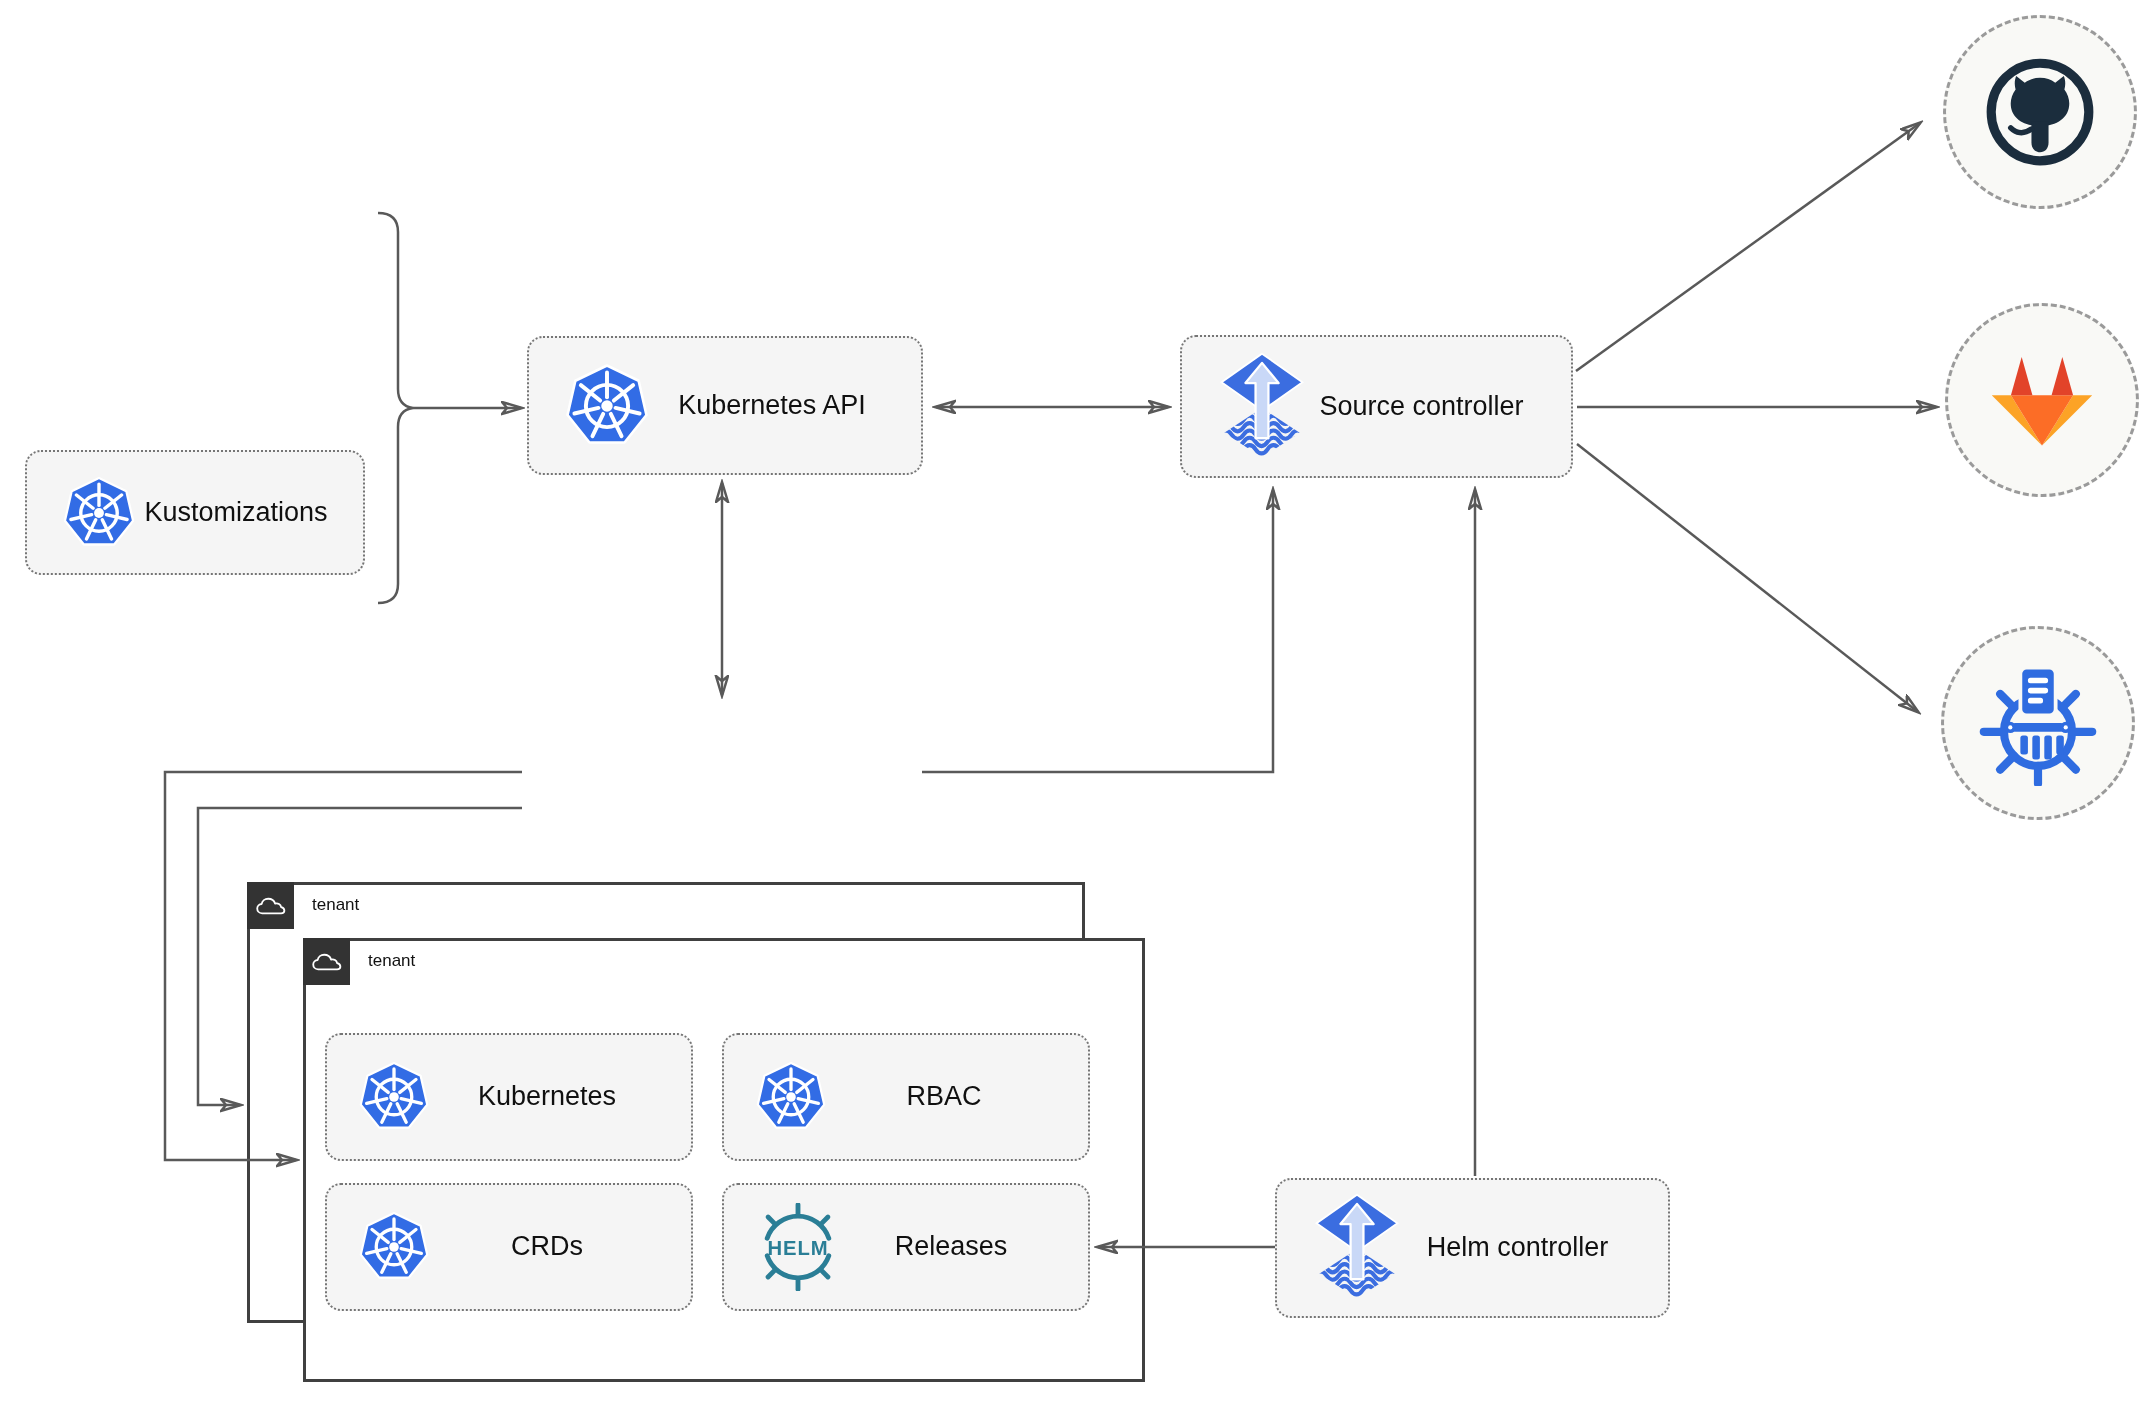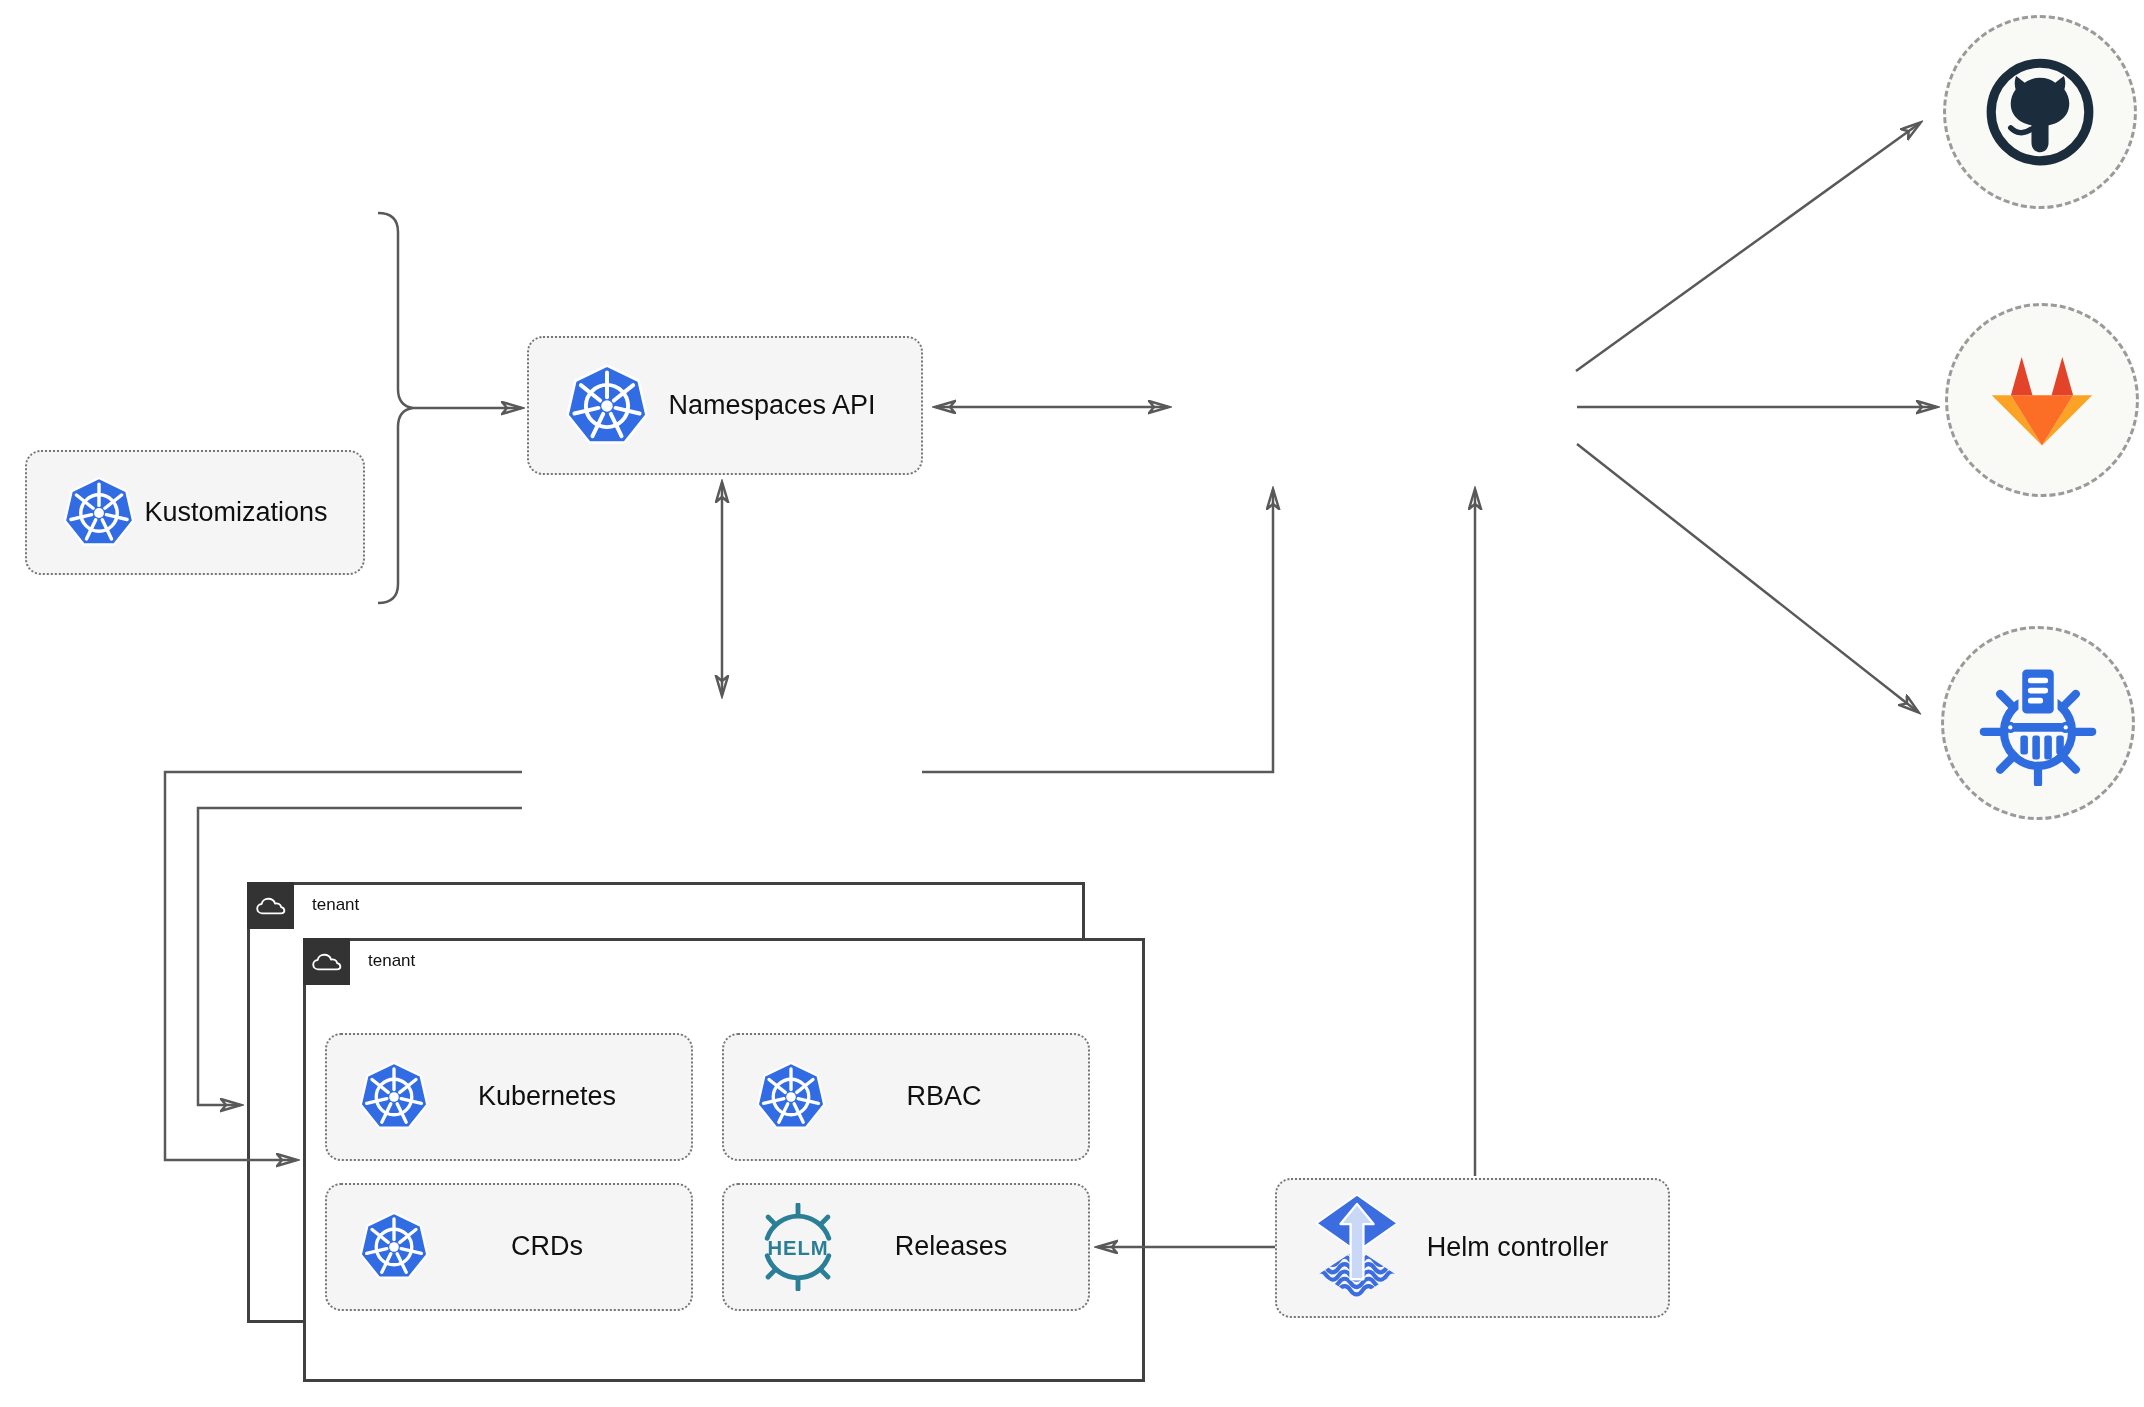--- a/index.html
+++ b/index.html
@@ -171,23 +171,29 @@
     <svg class="ic" width="76" height="76" viewBox="0 0 100 100">
         <use href="#ic-k8s"></use>
       </svg>
     <div class="lbl">Kustomizations</div>
   </div>
 
   <div class="node" style="left:527px;top:336px;width:396px;height:139px;">
     <svg class="ic" width="88" height="88" viewBox="0 0 100 100">
         <use href="#ic-k8s"></use>
       </svg>
-    <div class="lbl">Namespaces API</div>
-  </div>
-
+    <div class="lbl">Kubernetes API</div>
+  </div>
+
+  <div class="node ctrl" style="left:1180px;top:335px;width:393px;height:143px;">
+    <svg class="ic" width="92" height="114" viewBox="0 0 100 124">
+        <use href="#ic-flux"></use>
+      </svg>
+    <div class="lbl" style="max-width:220px;margin:0 auto;">Source controller</div>
+  </div>
 
 
   <div class="node ctrl" style="left:1275px;top:1178px;width:395px;height:140px;">
     <svg class="ic" width="92" height="114" viewBox="0 0 100 124">
         <use href="#ic-flux"></use>
       </svg>
     <div class="lbl" style="max-width:220px;margin:0 auto;">Helm controller</div>
   </div>
 
   <div class="circle" style="left:1943px;top:15px;">

